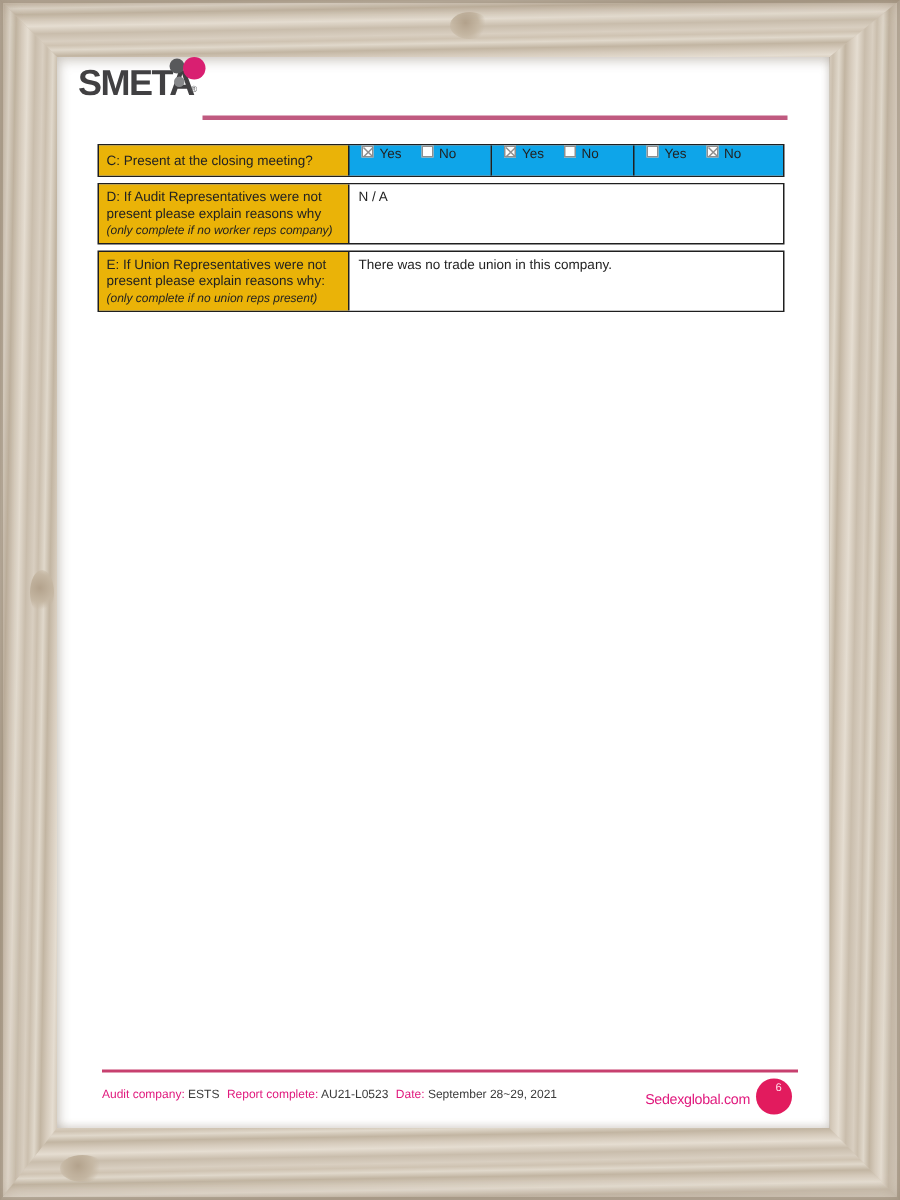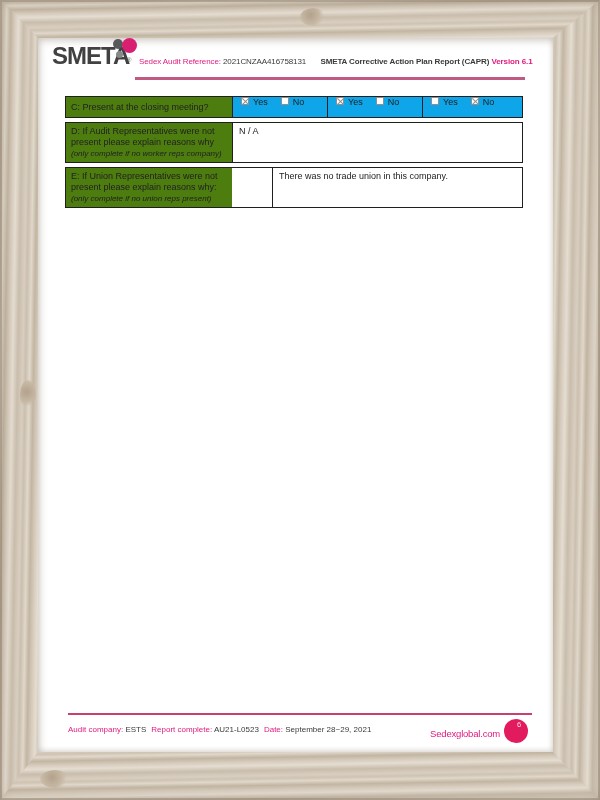--- a/index.html
+++ b/index.html
@@ -68,27 +68,27 @@
   .rule {
     position:absolute; left:97px; top:39px; width:390px; height:2.5px;
     background:#c05a80;
   }
 
   
   .tbl { position:absolute; left:27px; top:58px; width:458px; font-size:9px; color:#222; }
   .trow { display:flex; border:1.5px solid #1f1f1f; background:#fff; }
   .trow + .trow { margin-top:4px; }
   .lbl-cell {
-    width:166px; flex:0 0 166px; background:#4d7c0f;
+    width:166px; flex:0 0 166px; background:#eab308;
     padding:3px 4px 3px 5px; line-height:1.22;
   }
   .row-c { height:22px; }
   .row-c .lbl-cell { display:flex; align-items:center; padding-top:0; padding-bottom:0; }
   .row-d { min-height:38px; }
-  .row-e { min-height:36px;gap:40px; }
+  .row-e { min-height:36px; }
   .note { font-style:italic; font-size:8px; }
   .chk-cell {
     flex:1 1 auto; display:flex; align-items:flex-start;
     border-left:1.5px solid #1f1f1f; padding-left:8px; background:#0ea5e9;
   }
   .chk-cell.c1 { flex:0 0 95px; }
   .chk-cell.c2 { flex:0 0 95px; }
   .chk-cell.c3 { flex:1 1 auto; }
   .cb {
     position:relative; width:8px; height:8px;
@@ -144,27 +144,20 @@
 <div class="page">
 
   <div>
     <span class="logo-text">SMETA</span>
     <span class="dot dot-gray-md"></span>
     <span class="dot dot-pink-lg"></span>
     <span class="dot dot-gray-sm"></span>
     <span class="reg-mark">®</span>
   </div>
 
-  <div class="header-line">
-    <span class="pink">Sedex Audit Reference:</span>
-    <span>2021CNZAA416758131</span>
-    <span class="hl-gap"></span>
-    <span class="bold">SMETA Corrective Action Plan Report (CAPR)</span>
-    <span class="pink bold">Version 6.1</span>
-  </div>
   <div class="rule"></div>
 
   <div class="tbl">
 
     <div class="trow row-c">
       <div class="lbl-cell">
         <span>C: Present at the closing meeting?</span>
       </div>
       <div class="chk-cell c1">
         <span class="cb" data-checked="true"></span>

